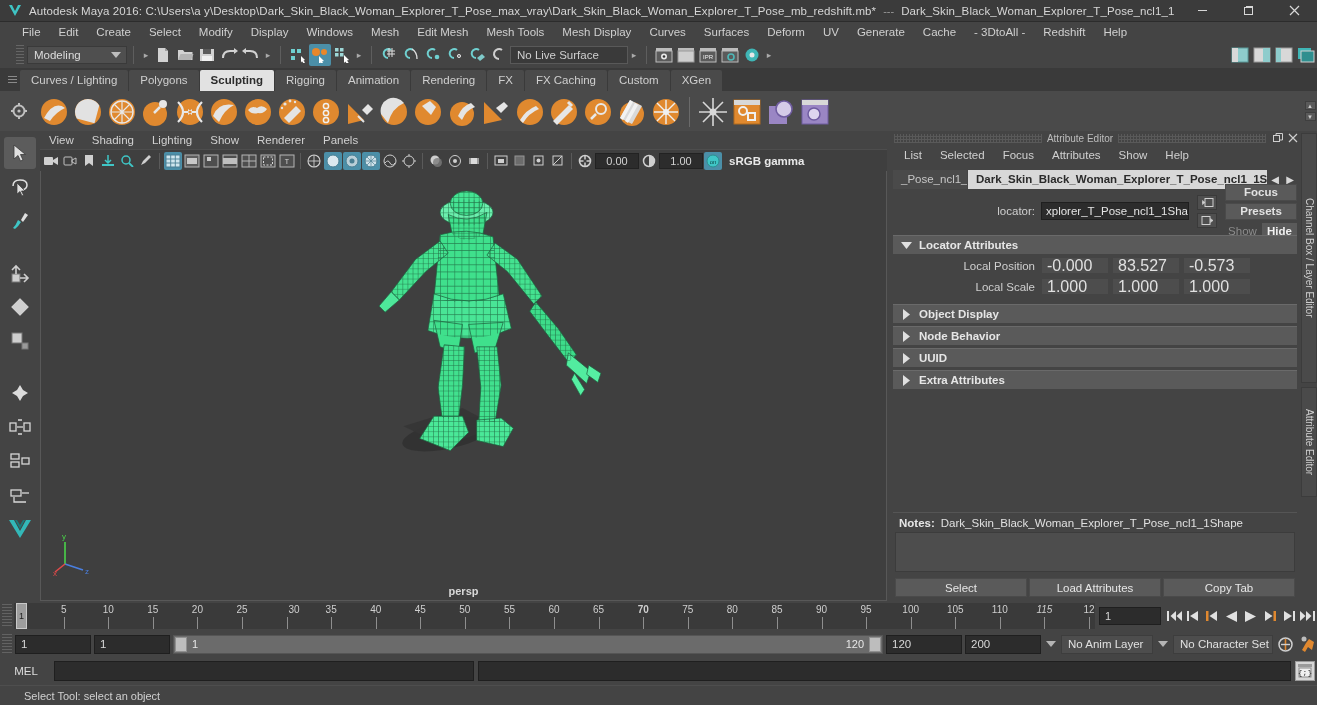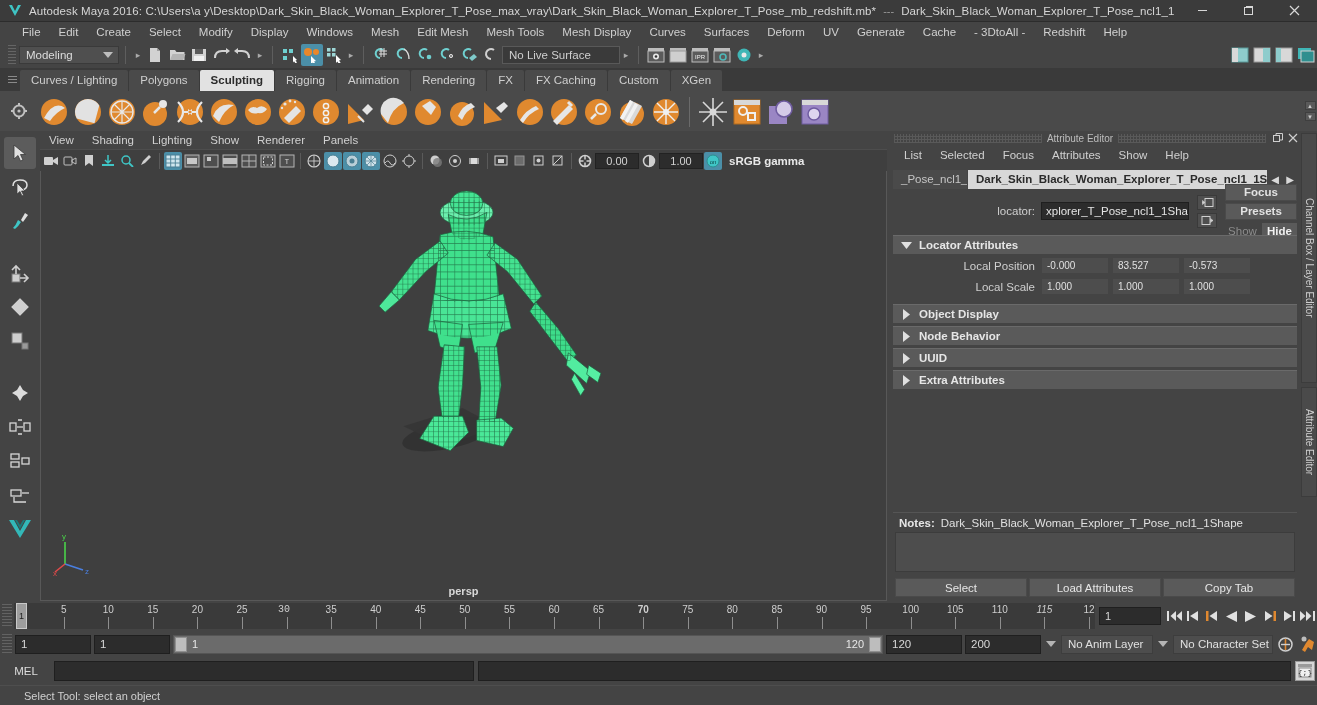--- a/index.html
+++ b/index.html
@@ -21,21 +21,21 @@
   .tb-sep{margin:0 7px;color:#9a9a9a;}
   .tb-spacer{flex:1;}
   .tb-btn{width:46px;height:22px;display:flex;align-items:center;justify-content:center;color:#d8d8d8;}
   .tb-btn svg{display:block;}
 
   
   .menubar{height:20px;background:#444444;display:flex;align-items:center;flex:none;padding-left:13px;}
   .menubar .mi{padding:0 9px;height:20px;line-height:20px;color:#d0d0d0;font-size:11.5px;white-space:nowrap;}
 
   
-  .statusbar{height:26px;background:#444;display:flex;align-items:center;flex:none;padding-left:8px;gap:0;}
+  .statusbar{height:26px;background:#444;display:flex;align-items:center;flex:none;padding-left:16px;gap:0;}
   .grip{width:8px;height:20px;flex:none;background:
       repeating-linear-gradient(to bottom, #6d6d6d 0 1px, transparent 1px 3px);
       background-size:2px 3px; background-repeat:repeat;
       opacity:.8;margin-right:3px;}
   .combo{height:18px;background:#4f4f4f;border:1px solid #3a3a3a;display:flex;align-items:center;min-width:100px;position:relative;}
   .combo .ctext{padding-left:6px;font-size:11.5px;color:#dcdcdc;flex:1;}
   .combo .carrow{width:20px;display:flex;align-items:center;justify-content:center;}
   .vsep{width:1px;height:18px;background:#5e5e5e;margin:0 6px;flex:none;}
   .tbtn{width:22px;height:22px;display:flex;align-items:center;justify-content:center;flex:none;}
   .tbtn.on{background:#4b8fa8;border-radius:2px;}
@@ -100,21 +100,21 @@
   .rightcol{display:flex;flex-direction:column;margin-left:8px;gap:2px;}
   .rbtn{width:72px;height:17px;background:#5a5a5a;border:1px solid #4a4a4a;color:#e2e2e2;font-size:11.5px;display:flex;align-items:center;justify-content:center;font-weight:bold;}
   .showhide{display:flex;gap:2px;margin-top:1px;}
   .shbtn{width:35px;height:16px;font-size:11.5px;display:flex;align-items:center;justify-content:center;color:#8c8c8c;}
   .shbtn.act{background:#5a5a5a;color:#f0f0f0;font-weight:bold;}
   .section{height:19px;background:#5a5a5a;display:flex;align-items:center;margin-top:3px;border-top:1px solid #6a6a6a;}
   .section .tri{width:26px;display:flex;align-items:center;justify-content:center;}
   .section .stitle{font-size:11.5px;color:#e6e6e6;font-weight:bold;}
   .attrrow{display:flex;align-items:center;height:19px;margin-top:2px;}
   .attrrow .alabel{width:148px;text-align:right;padding-right:6px;font-size:11.5px;color:#cfcfcf;}
-  .attrrow .afield{width:68px;height:17px;background:#4d4d4d;border:1px solid #444;color:#e0e0e0;font-size:10px;display:flex;align-items:center;padding-left:5px;margin-right:3px;}
+  .attrrow .afield{width:68px;height:17px;background:#4d4d4d;border:1px solid #444;color:#e0e0e0;font-size:16px;display:flex;align-items:center;padding-left:5px;margin-right:3px;}
   .notesarea{margin-top:auto;}
   .noteslabel{display:flex;align-items:center;gap:6px;padding:4px 4px 3px 6px;border-top:1px solid #555;}
   .noteslabel b{font-size:11.5px;color:#e6e6e6;}
   .noteslabel span{font-size:11.5px;color:#e0e0e0;}
   .notesbox{height:40px;background:#4d4d4d;border:1px solid #3c3c3c;margin:0 2px;}
   .ae-bottom{display:flex;gap:2px;padding:6px 2px 4px 2px;}
   .ae-bottom .bbtn{flex:1;height:19px;background:#5a5a5a;border:1px solid #4a4a4a;display:flex;align-items:center;justify-content:center;color:#e6e6e6;font-size:11.5px;}
 
   
   .rstrips{width:16px;flex:none;display:flex;flex-direction:column;gap:4px;padding-top:2px;background:#444;}
@@ -1064,21 +1064,21 @@
         <div class="tl-num" style="left: 49.6639px;">5</div>
         <div class="tl-tick" style="left: 94.2437px;"></div>
         <div class="tl-num" style="left: 94.2437px;">10</div>
         <div class="tl-tick" style="left: 138.824px;"></div>
         <div class="tl-num" style="left: 138.824px;">15</div>
         <div class="tl-tick" style="left: 183.403px;"></div>
         <div class="tl-num" style="left: 183.403px;">20</div>
         <div class="tl-tick" style="left: 227.983px;"></div>
         <div class="tl-num" style="left: 227.983px;">25</div>
         <div class="tl-tick" style="left: 272.563px;"></div>
-        <div class="tl-num" style="left: 270px; font-family: Liberation Mono, monospace;">30</div>
+        <div class="tl-num" style="left: 280px;">30</div>
         <div class="tl-tick" style="left: 317.143px;"></div>
         <div class="tl-num" style="left: 317.143px;">35</div>
         <div class="tl-tick" style="left: 361.723px;"></div>
         <div class="tl-num" style="left: 361.723px;">40</div>
         <div class="tl-tick" style="left: 406.303px;"></div>
         <div class="tl-num" style="left: 406.303px;">45</div>
         <div class="tl-tick" style="left: 450.882px;"></div>
         <div class="tl-num" style="left: 450.882px;">50</div>
         <div class="tl-tick" style="left: 495.462px;"></div>
         <div class="tl-num" style="left: 495.462px;">55</div>

